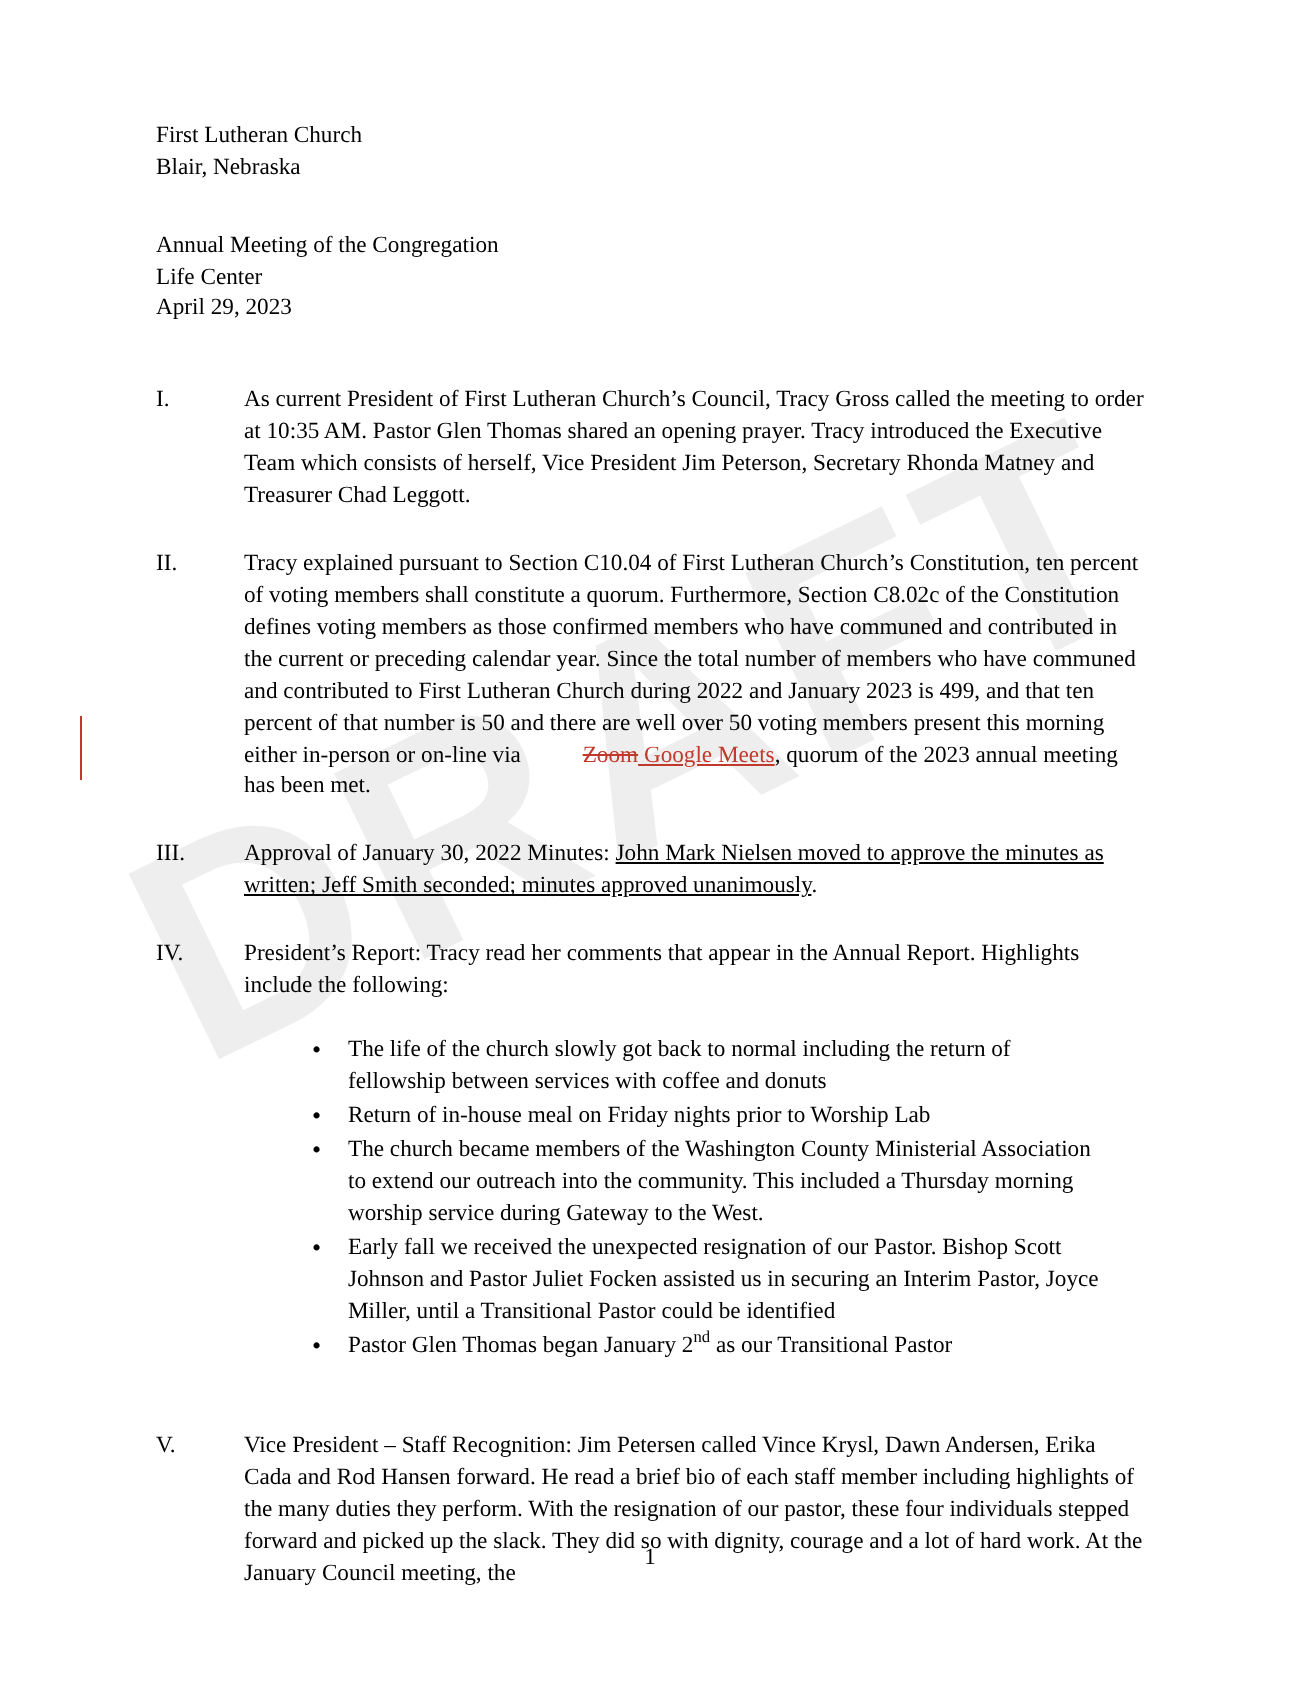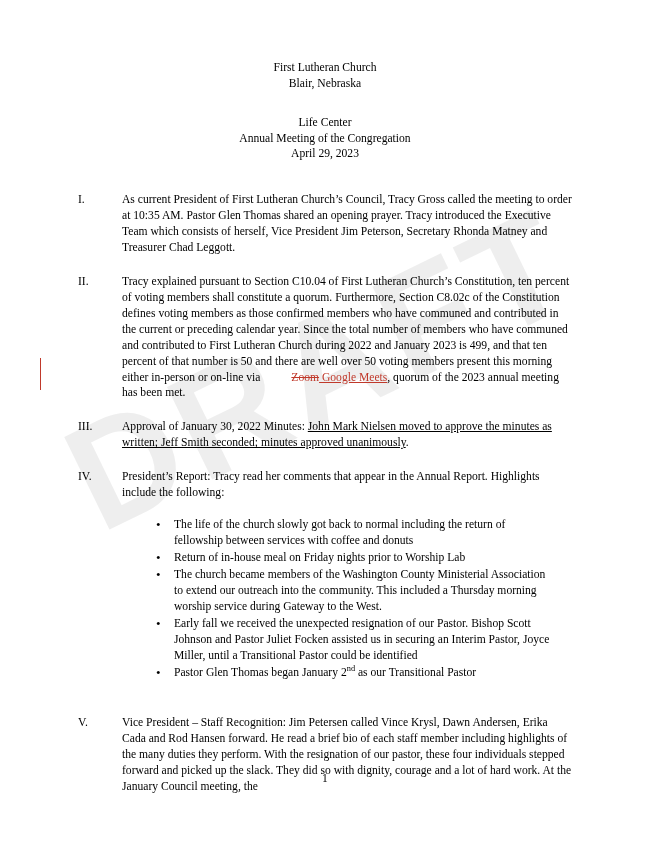--- a/index.html
+++ b/index.html
@@ -44,21 +44,20 @@
     transform-origin: left top;
     white-space: nowrap;
   }
   .content {
     position: relative;
     z-index: 1;
     font-size: 11.6px;
     line-height: 1.38;
   }
   .center {
-    text-align: center;
   }
   .title-block div {
     line-height: 1.34;
   }
   .gap-md { height: 24px; }
   .gap-lg { height: 30px; }
 
   .item {
     display: flex;
     align-items: flex-start;
@@ -141,22 +140,22 @@
   </div>
 
   <div class="change-bar"></div>
 
   <div class="content">
 
     <div class="title-block center">
       <div>First Lutheran Church</div>
       <div>Blair, Nebraska</div>
       <div class="gap-md"></div>
+      <div>Annual Meeting of the Congregation</div>
       <div>Life Center</div>
-      <div>Annual Meeting of the Congregation</div>
       <div>April 29, 2023</div>
     </div>
 
     <div class="gap-lg"></div>
 
     <div class="item">
       <div class="item-num">I.</div>
       <div class="item-body">As current President of First Lutheran Church’s Council, Tracy Gross called the meeting to order at 10:35 AM.  Pastor Glen Thomas shared an opening prayer.  Tracy introduced the Executive Team which consists of herself, Vice President Jim Peterson, Secretary Rhonda Matney and Treasurer Chad Leggott.</div>
     </div>
 

